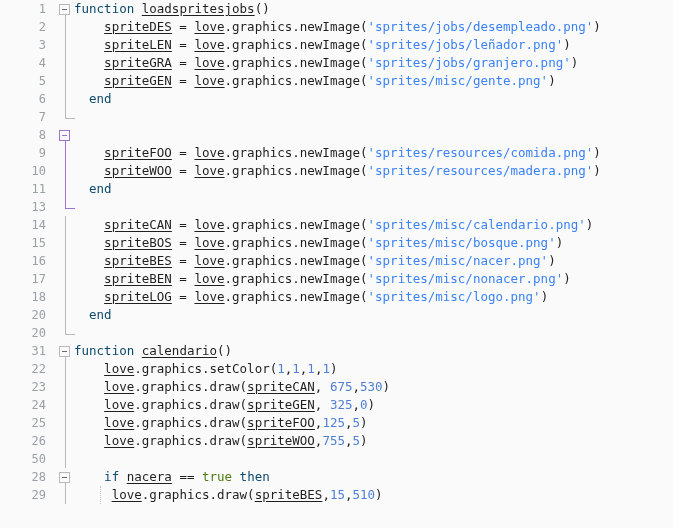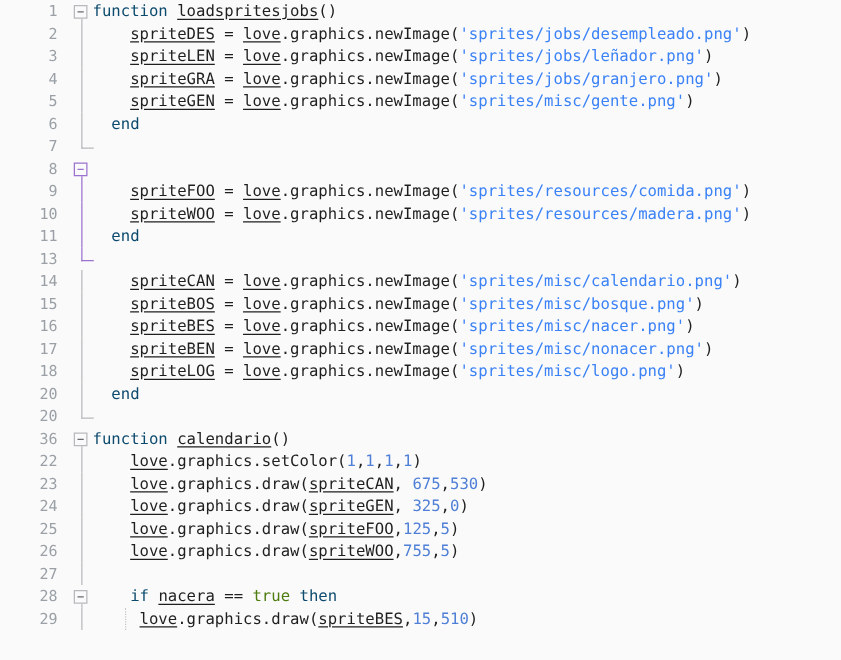--- a/index.html
+++ b/index.html
@@ -140,22 +140,22 @@
     <div class="code-line"><div class="gutter-num">10</div><div class="fold-col accent"><div class="vline"></div></div><div class="code-text"><span class="tok-plain">    </span><span class="tok-ident">spriteWOO</span><span class="tok-plain"> = </span><span class="tok-ident">love</span><span class="tok-plain">.graphics.newImage(</span><span class="tok-str">'sprites/resources/madera.png'</span><span class="tok-plain">)</span></div></div>
     <div class="code-line"><div class="gutter-num">11</div><div class="fold-col accent"><div class="vline"></div></div><div class="code-text"><span class="tok-plain">  </span><span class="tok-kw">end</span></div></div>
     <div class="code-line"><div class="gutter-num">13</div><div class="fold-col accent"><div class="elbow"></div></div><div class="code-text"></div></div>
     <div class="code-line"><div class="gutter-num">14</div><div class="fold-col"><div class="vline"></div></div><div class="code-text"><span class="tok-plain">    </span><span class="tok-ident">spriteCAN</span><span class="tok-plain"> = </span><span class="tok-ident">love</span><span class="tok-plain">.graphics.newImage(</span><span class="tok-str">'sprites/misc/calendario.png'</span><span class="tok-plain">)</span></div></div>
     <div class="code-line"><div class="gutter-num">15</div><div class="fold-col"><div class="vline"></div></div><div class="code-text"><span class="tok-plain">    </span><span class="tok-ident">spriteBOS</span><span class="tok-plain"> = </span><span class="tok-ident">love</span><span class="tok-plain">.graphics.newImage(</span><span class="tok-str">'sprites/misc/bosque.png'</span><span class="tok-plain">)</span></div></div>
     <div class="code-line"><div class="gutter-num">16</div><div class="fold-col"><div class="vline"></div></div><div class="code-text"><span class="tok-plain">    </span><span class="tok-ident">spriteBES</span><span class="tok-plain"> = </span><span class="tok-ident">love</span><span class="tok-plain">.graphics.newImage(</span><span class="tok-str">'sprites/misc/nacer.png'</span><span class="tok-plain">)</span></div></div>
     <div class="code-line"><div class="gutter-num">17</div><div class="fold-col"><div class="vline"></div></div><div class="code-text"><span class="tok-plain">    </span><span class="tok-ident">spriteBEN</span><span class="tok-plain"> = </span><span class="tok-ident">love</span><span class="tok-plain">.graphics.newImage(</span><span class="tok-str">'sprites/misc/nonacer.png'</span><span class="tok-plain">)</span></div></div>
     <div class="code-line"><div class="gutter-num">18</div><div class="fold-col"><div class="vline"></div></div><div class="code-text"><span class="tok-plain">    </span><span class="tok-ident">spriteLOG</span><span class="tok-plain"> = </span><span class="tok-ident">love</span><span class="tok-plain">.graphics.newImage(</span><span class="tok-str">'sprites/misc/logo.png'</span><span class="tok-plain">)</span></div></div>
     <div class="code-line"><div class="gutter-num">20</div><div class="fold-col"><div class="vline"></div></div><div class="code-text"><span class="tok-plain">  </span><span class="tok-kw">end</span></div></div>
     <div class="code-line"><div class="gutter-num">20</div><div class="fold-col"><div class="elbow"></div></div><div class="code-text"></div></div>
-    <div class="code-line"><div class="gutter-num">36</div><div class="fold-col"><div class="box"></div><div class="vline" style="top: 15px; height: 3px;"></div></div><div class="code-text"><span class="tok-kw">function</span><span class="tok-plain"> </span><span class="tok-ident">calendario</span><span class="tok-plain">()</span></div></div>
+    <div class="code-line"><div class="gutter-num">31</div><div class="fold-col"><div class="box"></div><div class="vline" style="top: 15px; height: 3px;"></div></div><div class="code-text"><span class="tok-kw">function</span><span class="tok-plain"> </span><span class="tok-ident">calendario</span><span class="tok-plain">()</span></div></div>
     <div class="code-line"><div class="gutter-num">22</div><div class="fold-col"><div class="vline"></div></div><div class="code-text"><span class="tok-plain">    </span><span class="tok-ident">love</span><span class="tok-plain">.graphics.setColor(</span><span class="tok-num">1</span><span class="tok-plain">,</span><span class="tok-num">1</span><span class="tok-plain">,</span><span class="tok-num">1</span><span class="tok-plain">,</span><span class="tok-num">1</span><span class="tok-plain">)</span></div></div>
     <div class="code-line"><div class="gutter-num">23</div><div class="fold-col"><div class="vline"></div></div><div class="code-text"><span class="tok-plain">    </span><span class="tok-ident">love</span><span class="tok-plain">.graphics.draw(</span><span class="tok-ident">spriteCAN</span><span class="tok-plain">, </span><span class="tok-num">675</span><span class="tok-plain">,</span><span class="tok-num">530</span><span class="tok-plain">)</span></div></div>
     <div class="code-line"><div class="gutter-num">24</div><div class="fold-col"><div class="vline"></div></div><div class="code-text"><span class="tok-plain">    </span><span class="tok-ident">love</span><span class="tok-plain">.graphics.draw(</span><span class="tok-ident">spriteGEN</span><span class="tok-plain">, </span><span class="tok-num">325</span><span class="tok-plain">,</span><span class="tok-num">0</span><span class="tok-plain">)</span></div></div>
     <div class="code-line"><div class="gutter-num">25</div><div class="fold-col"><div class="vline"></div></div><div class="code-text"><span class="tok-plain">    </span><span class="tok-ident">love</span><span class="tok-plain">.graphics.draw(</span><span class="tok-ident">spriteFOO</span><span class="tok-plain">,</span><span class="tok-num">125</span><span class="tok-plain">,</span><span class="tok-num">5</span><span class="tok-plain">)</span></div></div>
     <div class="code-line"><div class="gutter-num">26</div><div class="fold-col"><div class="vline"></div></div><div class="code-text"><span class="tok-plain">    </span><span class="tok-ident">love</span><span class="tok-plain">.graphics.draw(</span><span class="tok-ident">spriteWOO</span><span class="tok-plain">,</span><span class="tok-num">755</span><span class="tok-plain">,</span><span class="tok-num">5</span><span class="tok-plain">)</span></div></div>
-    <div class="code-line"><div class="gutter-num">27</div><div class="fold-col"><div class="vline"></div></div><div class="code-text"></div></div>
+    <div class="code-line"><div class="gutter-num">50</div><div class="fold-col"><div class="vline"></div></div><div class="code-text"></div></div>
     <div class="code-line"><div class="gutter-num">28</div><div class="fold-col"><div class="box"></div><div class="vline" style="top: 15px; height: 3px;"></div></div><div class="code-text"><span class="tok-plain">    </span><span class="tok-kw">if</span><span class="tok-plain"> </span><span class="tok-ident">nacera</span><span class="tok-plain"> == </span><span class="tok-bool">true</span><span class="tok-plain"> </span><span class="tok-kw">then</span></div></div>
     <div class="code-line"><div class="gutter-num">29</div><div class="fold-col"><div class="vline"></div></div><div class="indent-guide" style="left: 100px;"></div><div class="code-text"><span class="tok-plain">     </span><span class="tok-ident">love</span><span class="tok-plain">.graphics.draw(</span><span class="tok-ident">spriteBES</span><span class="tok-plain">,</span><span class="tok-num">15</span><span class="tok-plain">,</span><span class="tok-num">510</span><span class="tok-plain">)</span></div></div>
   </div>
 
 </body></html>

